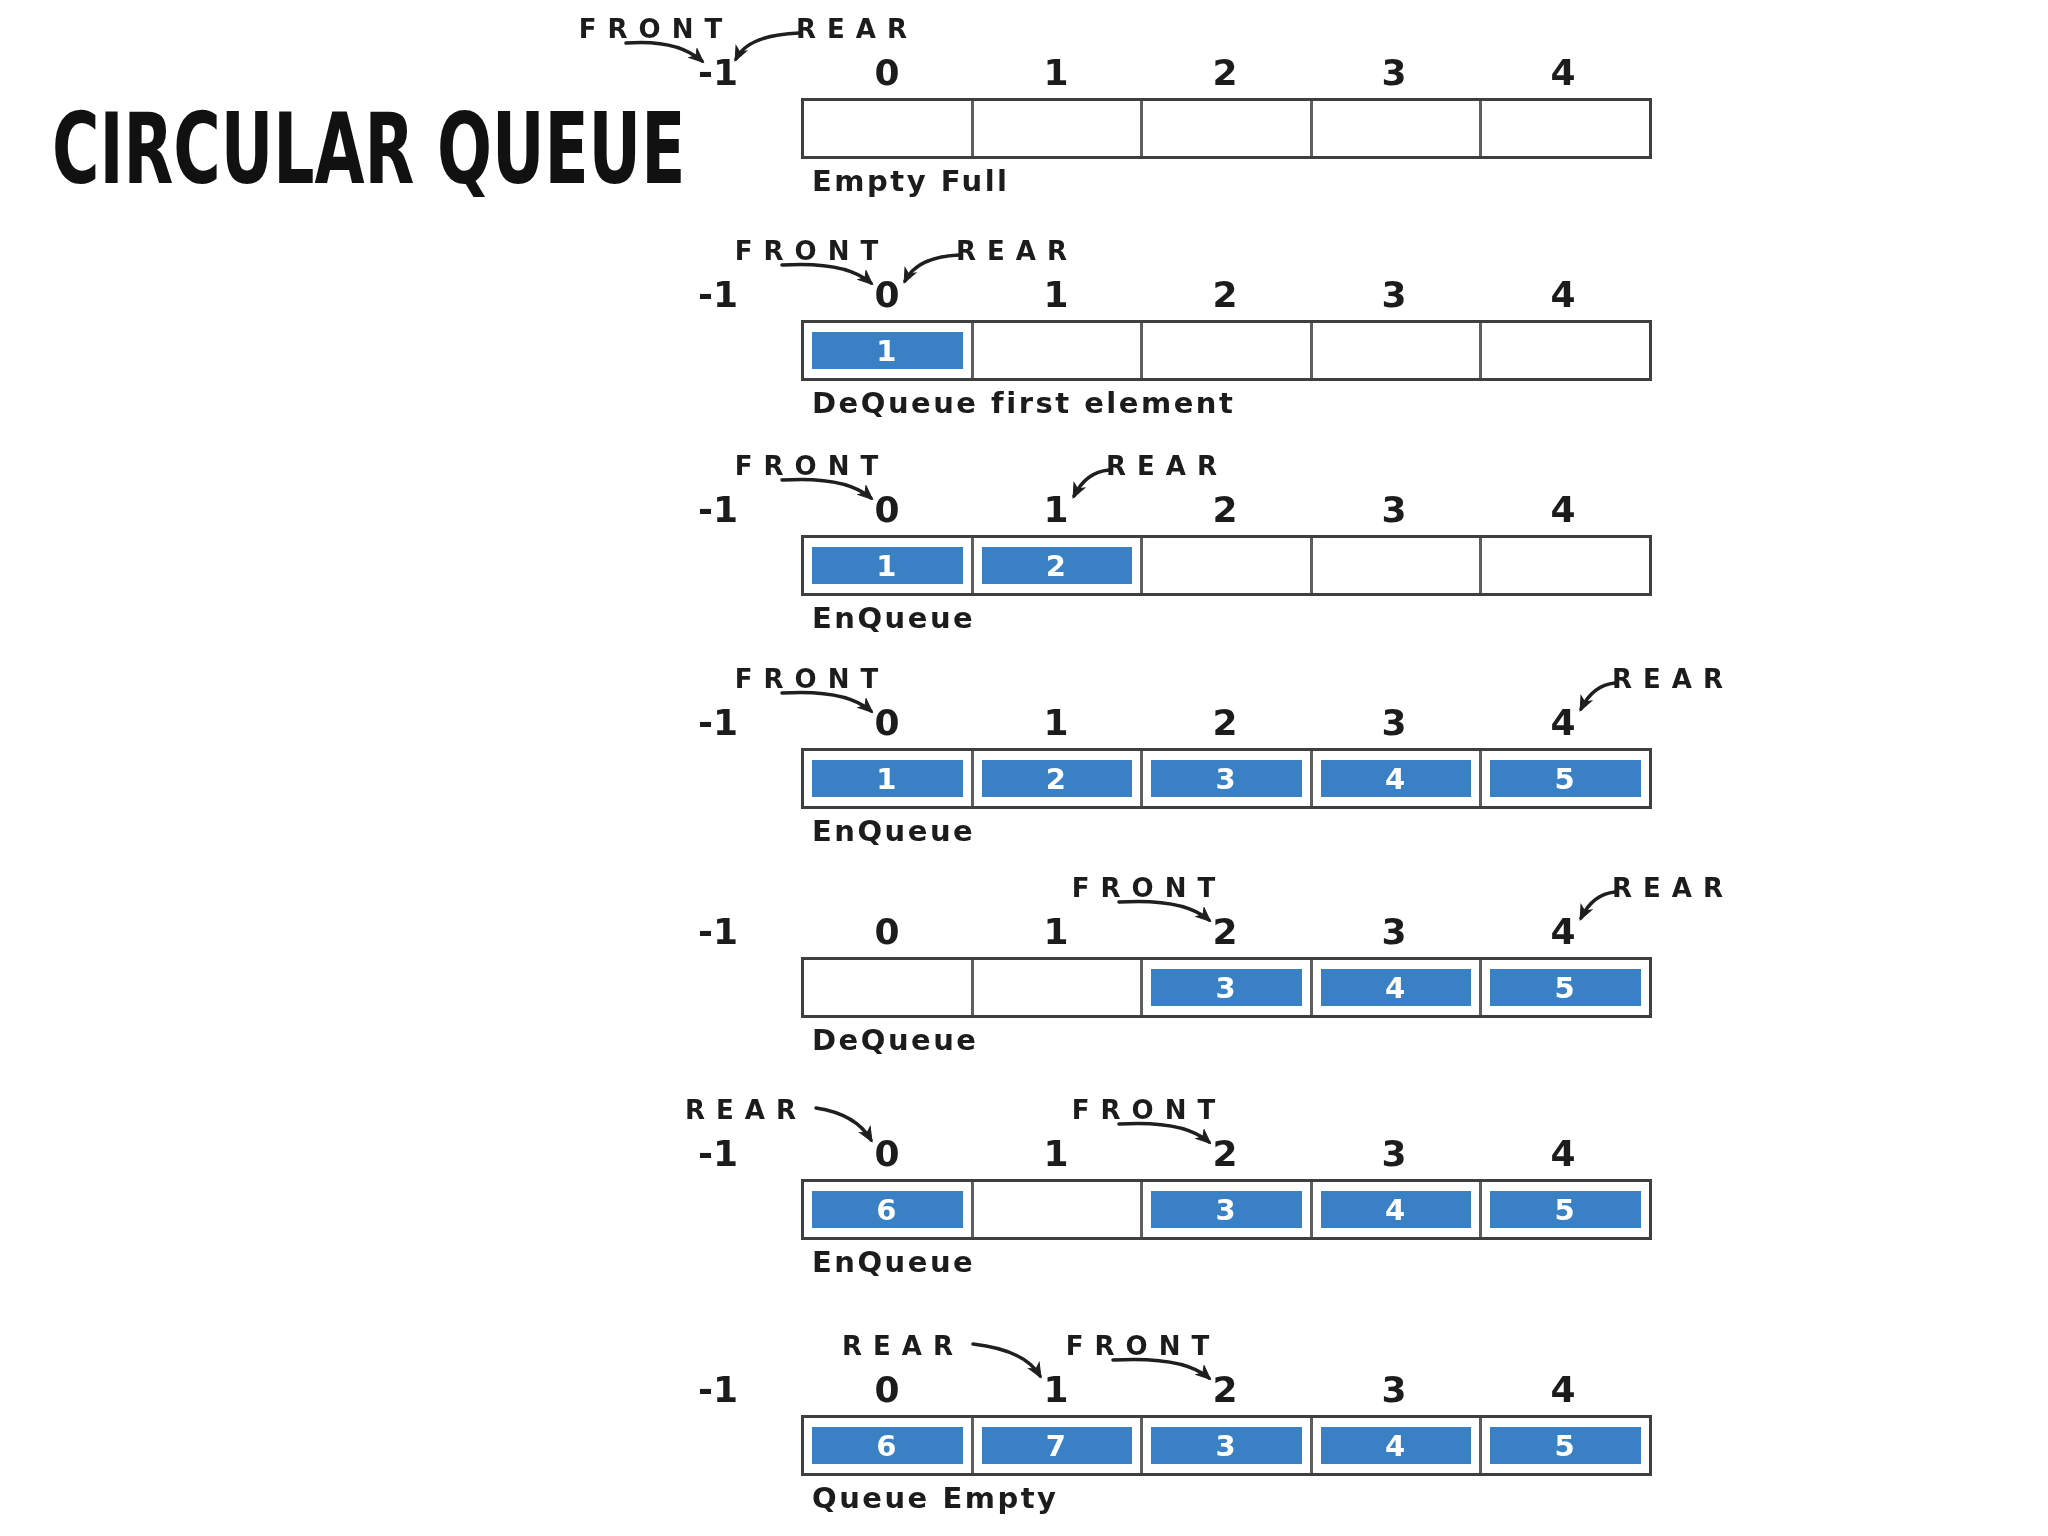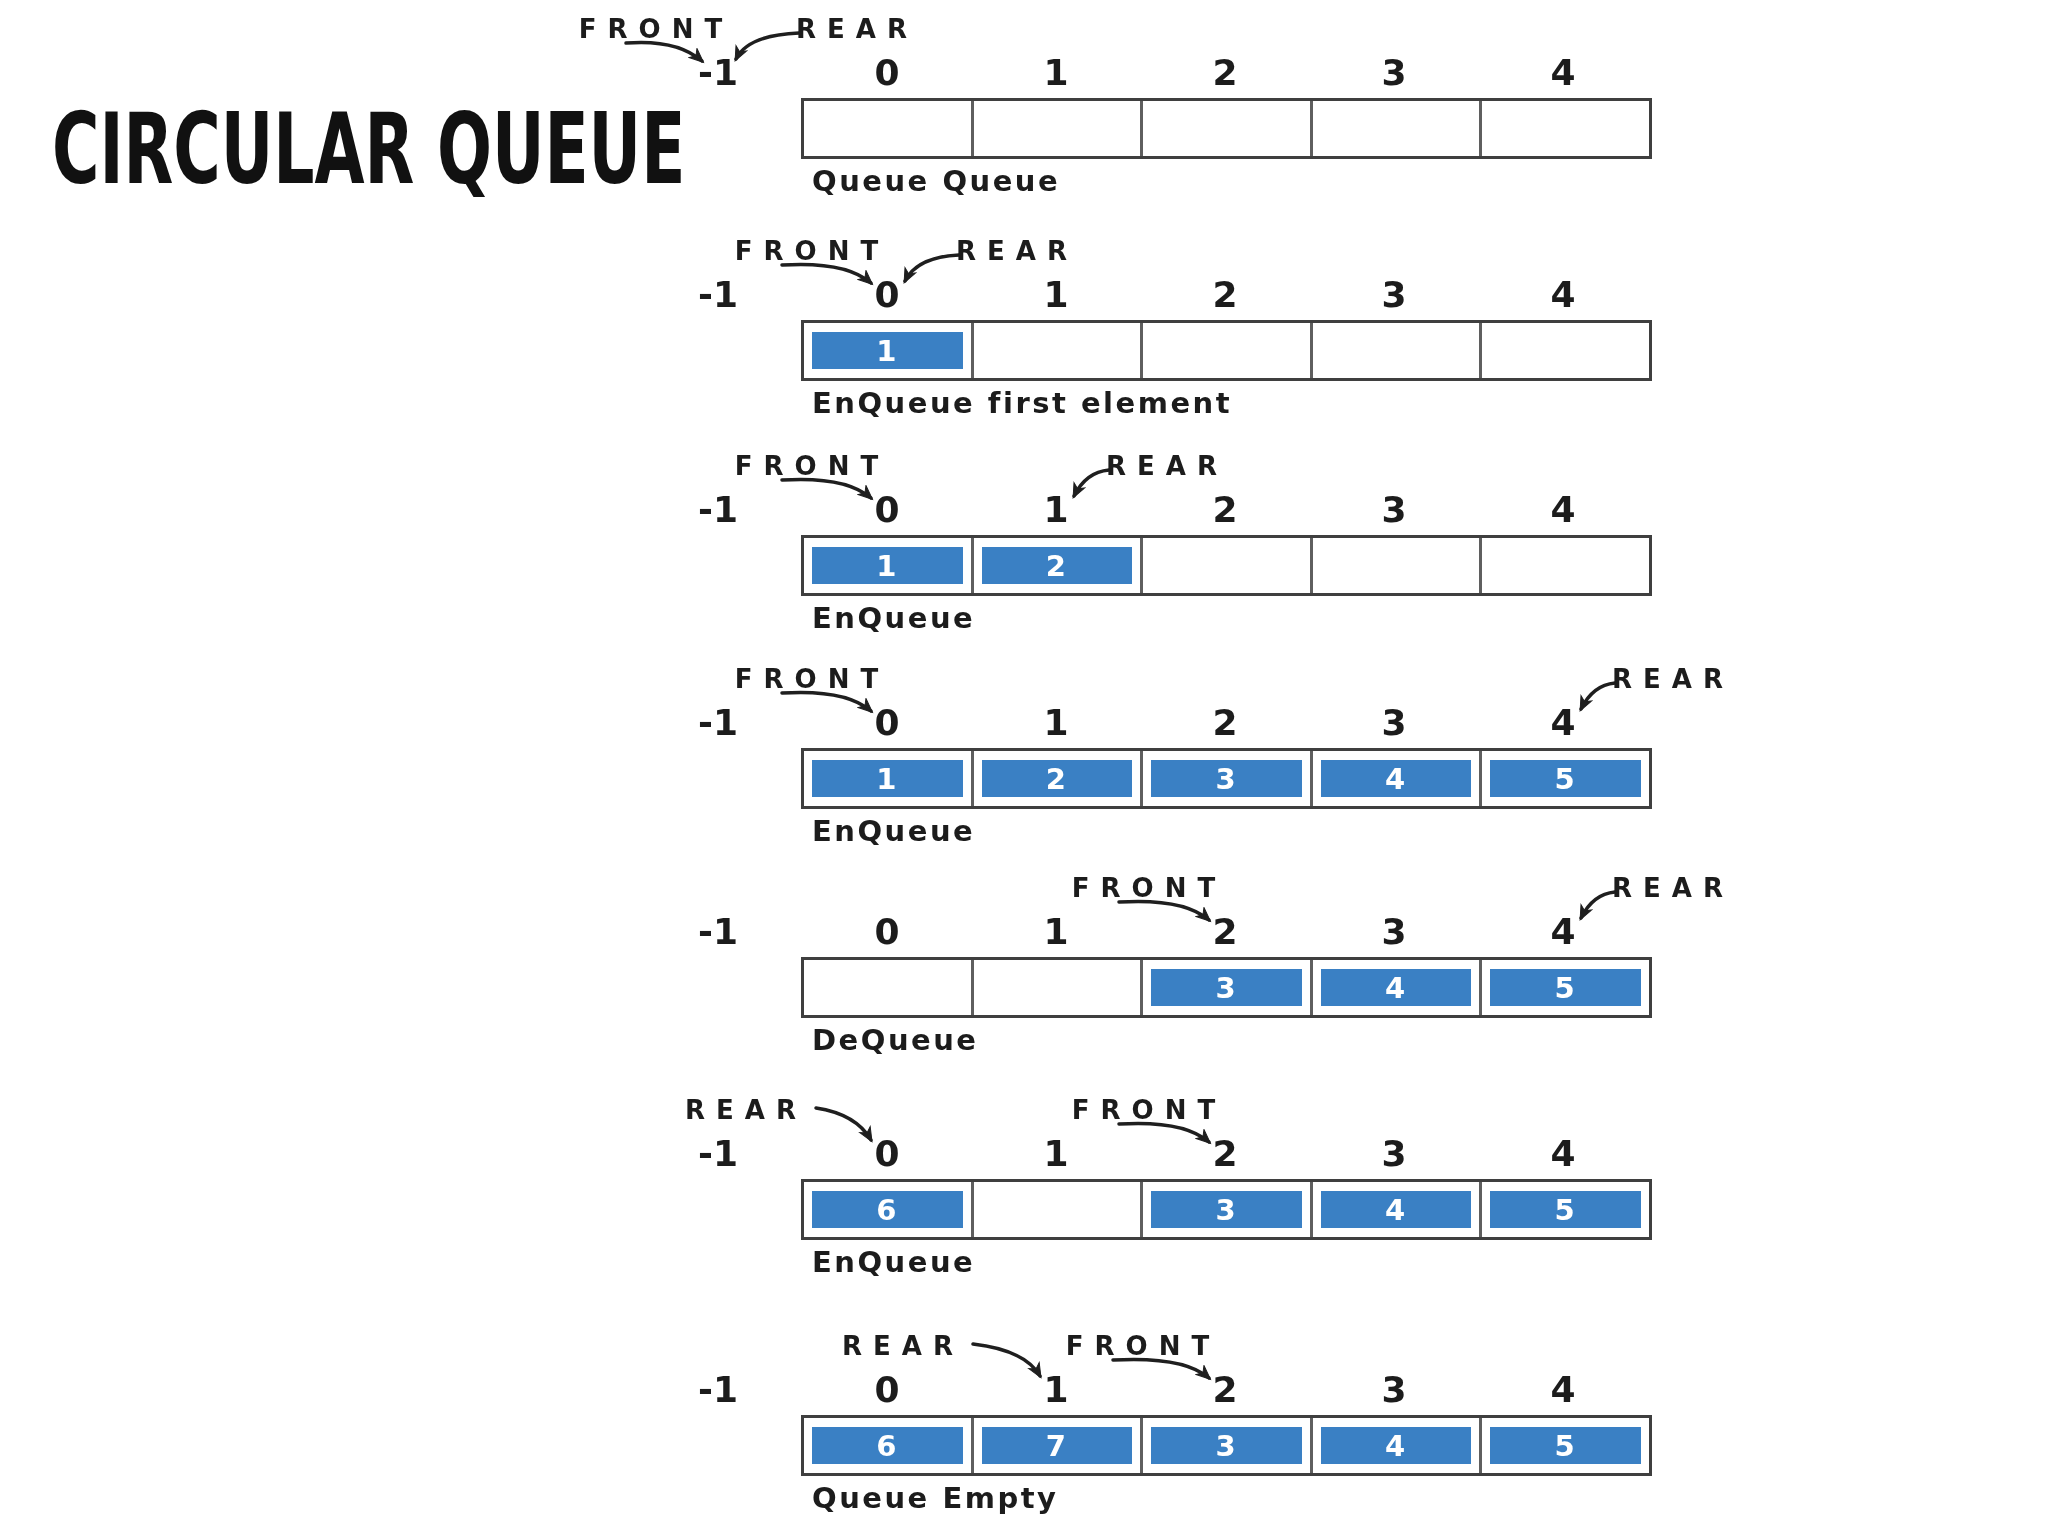--- a/index.html
+++ b/index.html
@@ -72,21 +72,21 @@
         <span class="idx" style="left: 1225px;">2</span>
         <span class="idx" style="left: 1394px;">3</span>
         <span class="idx" style="left: 1563px;">4</span>
         <div class="qrow" style="left: 801px; width: 851px;">
           <div class="qcell"></div>
           <div class="qcell"></div>
           <div class="qcell"></div>
           <div class="qcell"></div>
           <div class="qcell"></div>
         </div>
-        <span class="caption">Queue Queue</span>
+        <span class="caption">Empty Full</span>
       </div>
       <div class="stage" style="top: 235px;">
         <svg class="arrows" viewBox="0 0 2048 212">
           <path d="M 782 30 Q 846 26 871 48" marker-end="url(#arrowhead)"></path>
           <path d="M 959 20 Q 917 22 905 46" marker-end="url(#arrowhead)"></path>
         </svg>
         <span class="plabel" style="left: 812px;">FRONT</span>
         <span class="plabel" style="left: 1017px;">REAR</span>
         <span class="idx" style="left: 718px;">-1</span>
         <span class="idx" style="left: 887px;">0</span>
@@ -96,21 +96,21 @@
         <span class="idx" style="left: 1563px;">4</span>
         <div class="qrow" style="left: 801px; width: 851px;">
           <div class="qcell">
             <div class="qval" style="background: rgb(58, 128, 196); color: rgb(255, 255, 255);">1</div>
           </div>
           <div class="qcell"></div>
           <div class="qcell"></div>
           <div class="qcell"></div>
           <div class="qcell"></div>
         </div>
-        <span class="caption">EnQueue first element</span>
+        <span class="caption">DeQueue first element</span>
       </div>
       <div class="stage" style="top: 450px;">
         <svg class="arrows" viewBox="0 0 2048 212">
           <path d="M 782 30 Q 846 26 871 48" marker-end="url(#arrowhead)"></path>
           <path d="M 1109 20 Q 1086 22 1074 46" marker-end="url(#arrowhead)"></path>
         </svg>
         <span class="plabel" style="left: 812px;">FRONT</span>
         <span class="plabel" style="left: 1167px;">REAR</span>
         <span class="idx" style="left: 718px;">-1</span>
         <span class="idx" style="left: 887px;">0</span>

